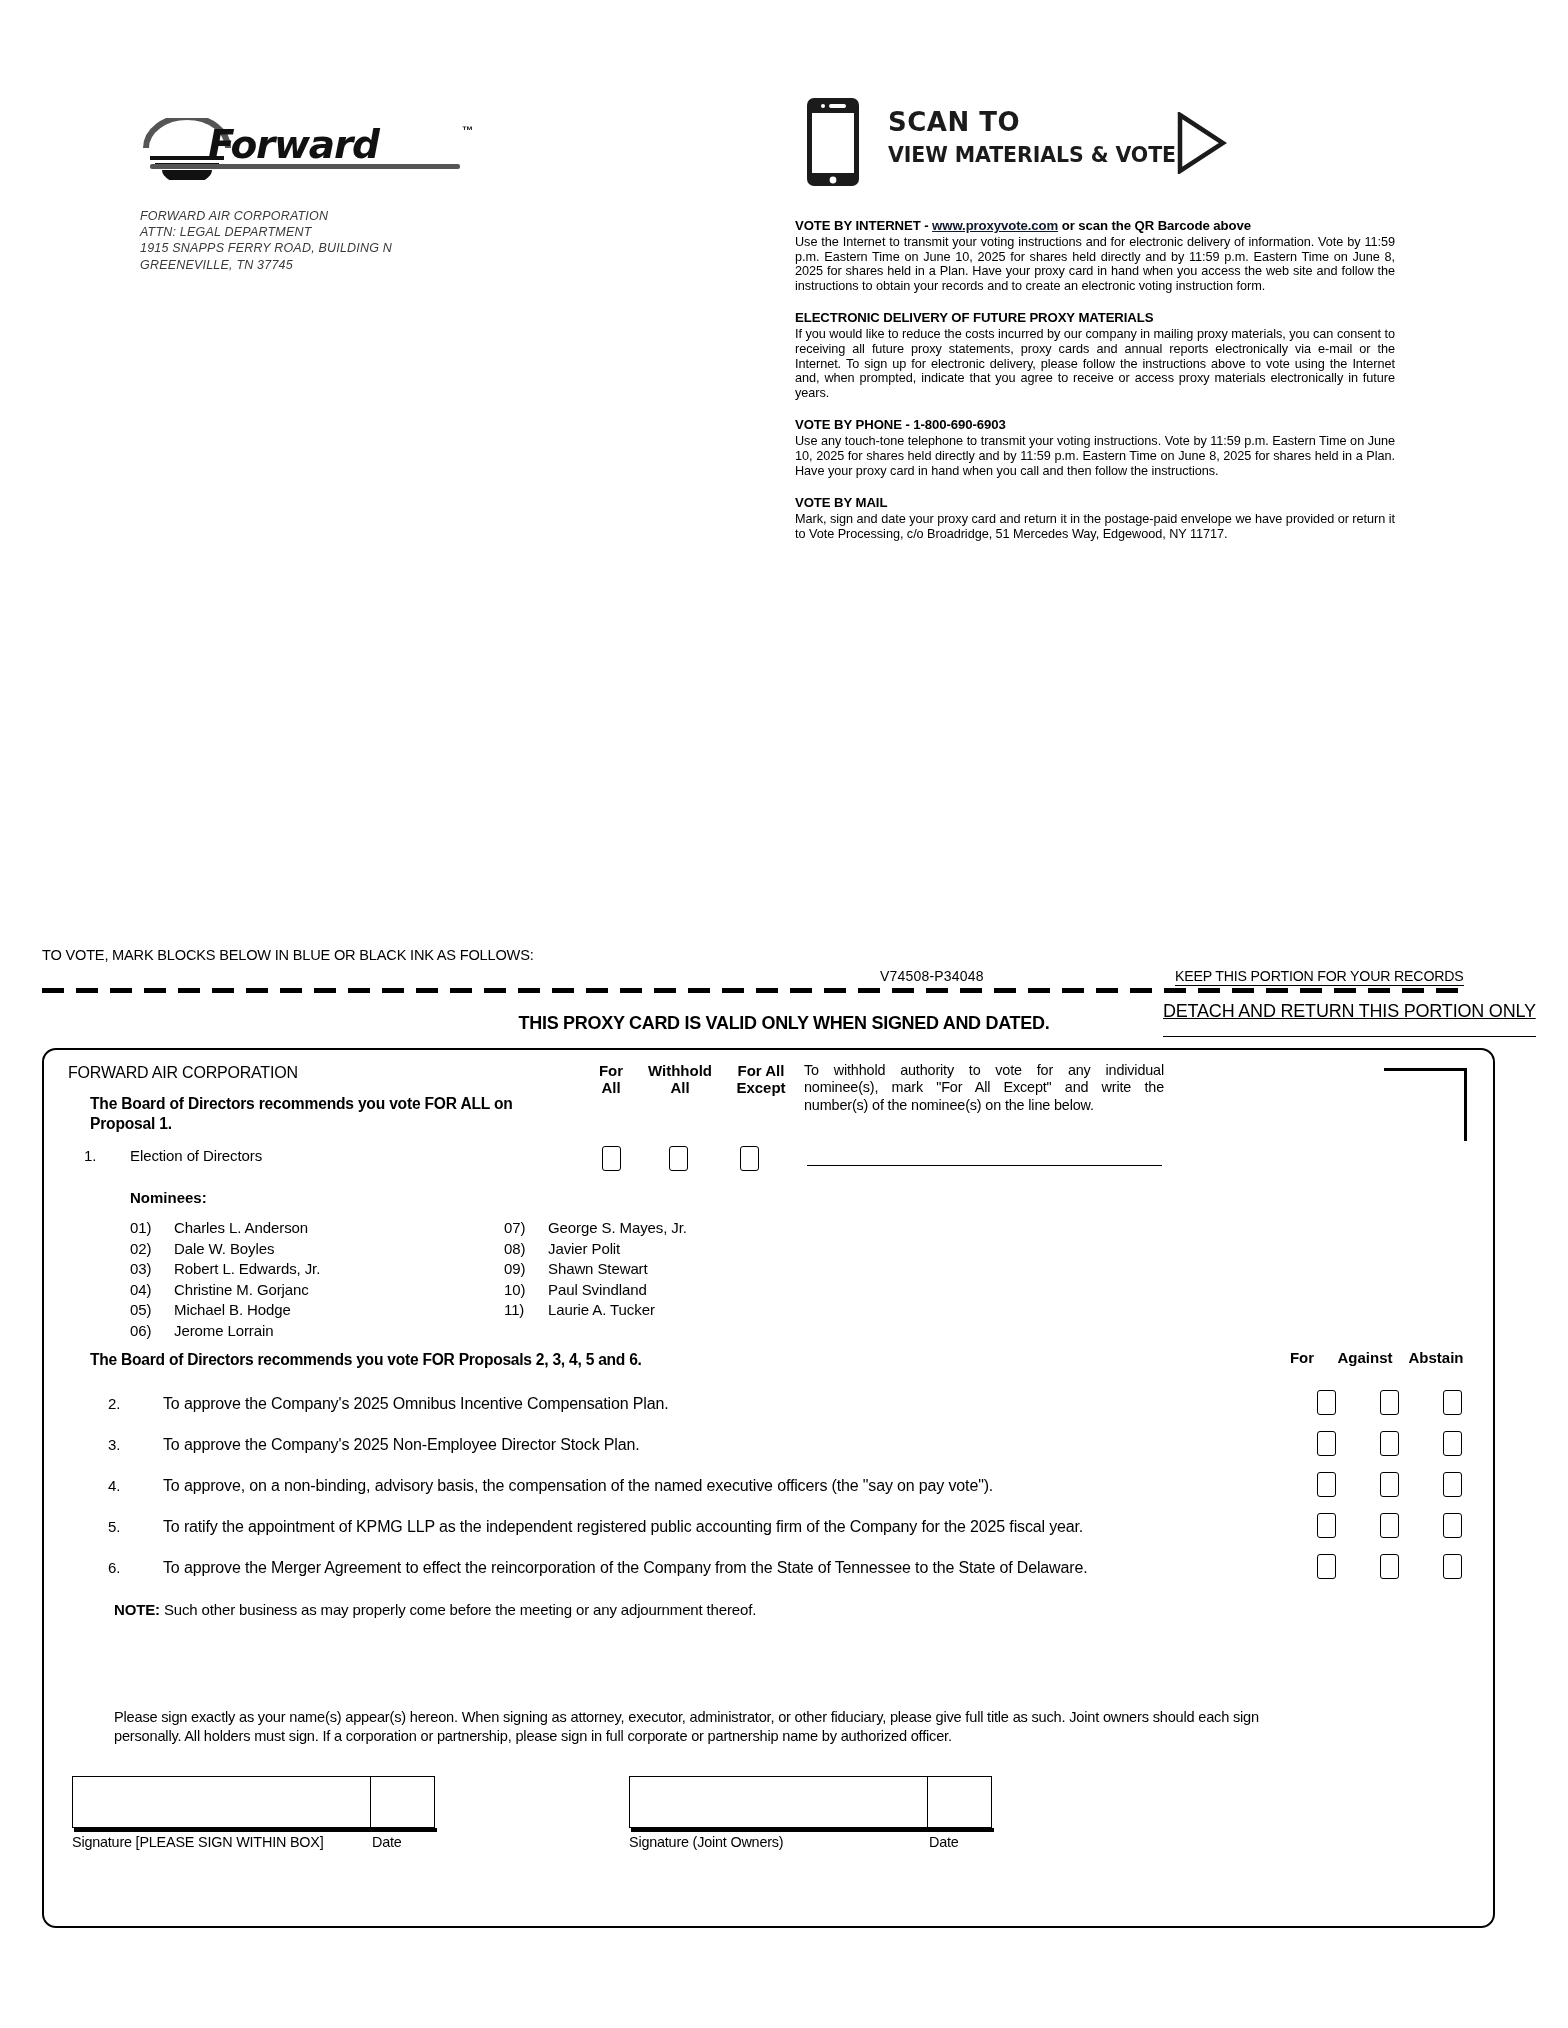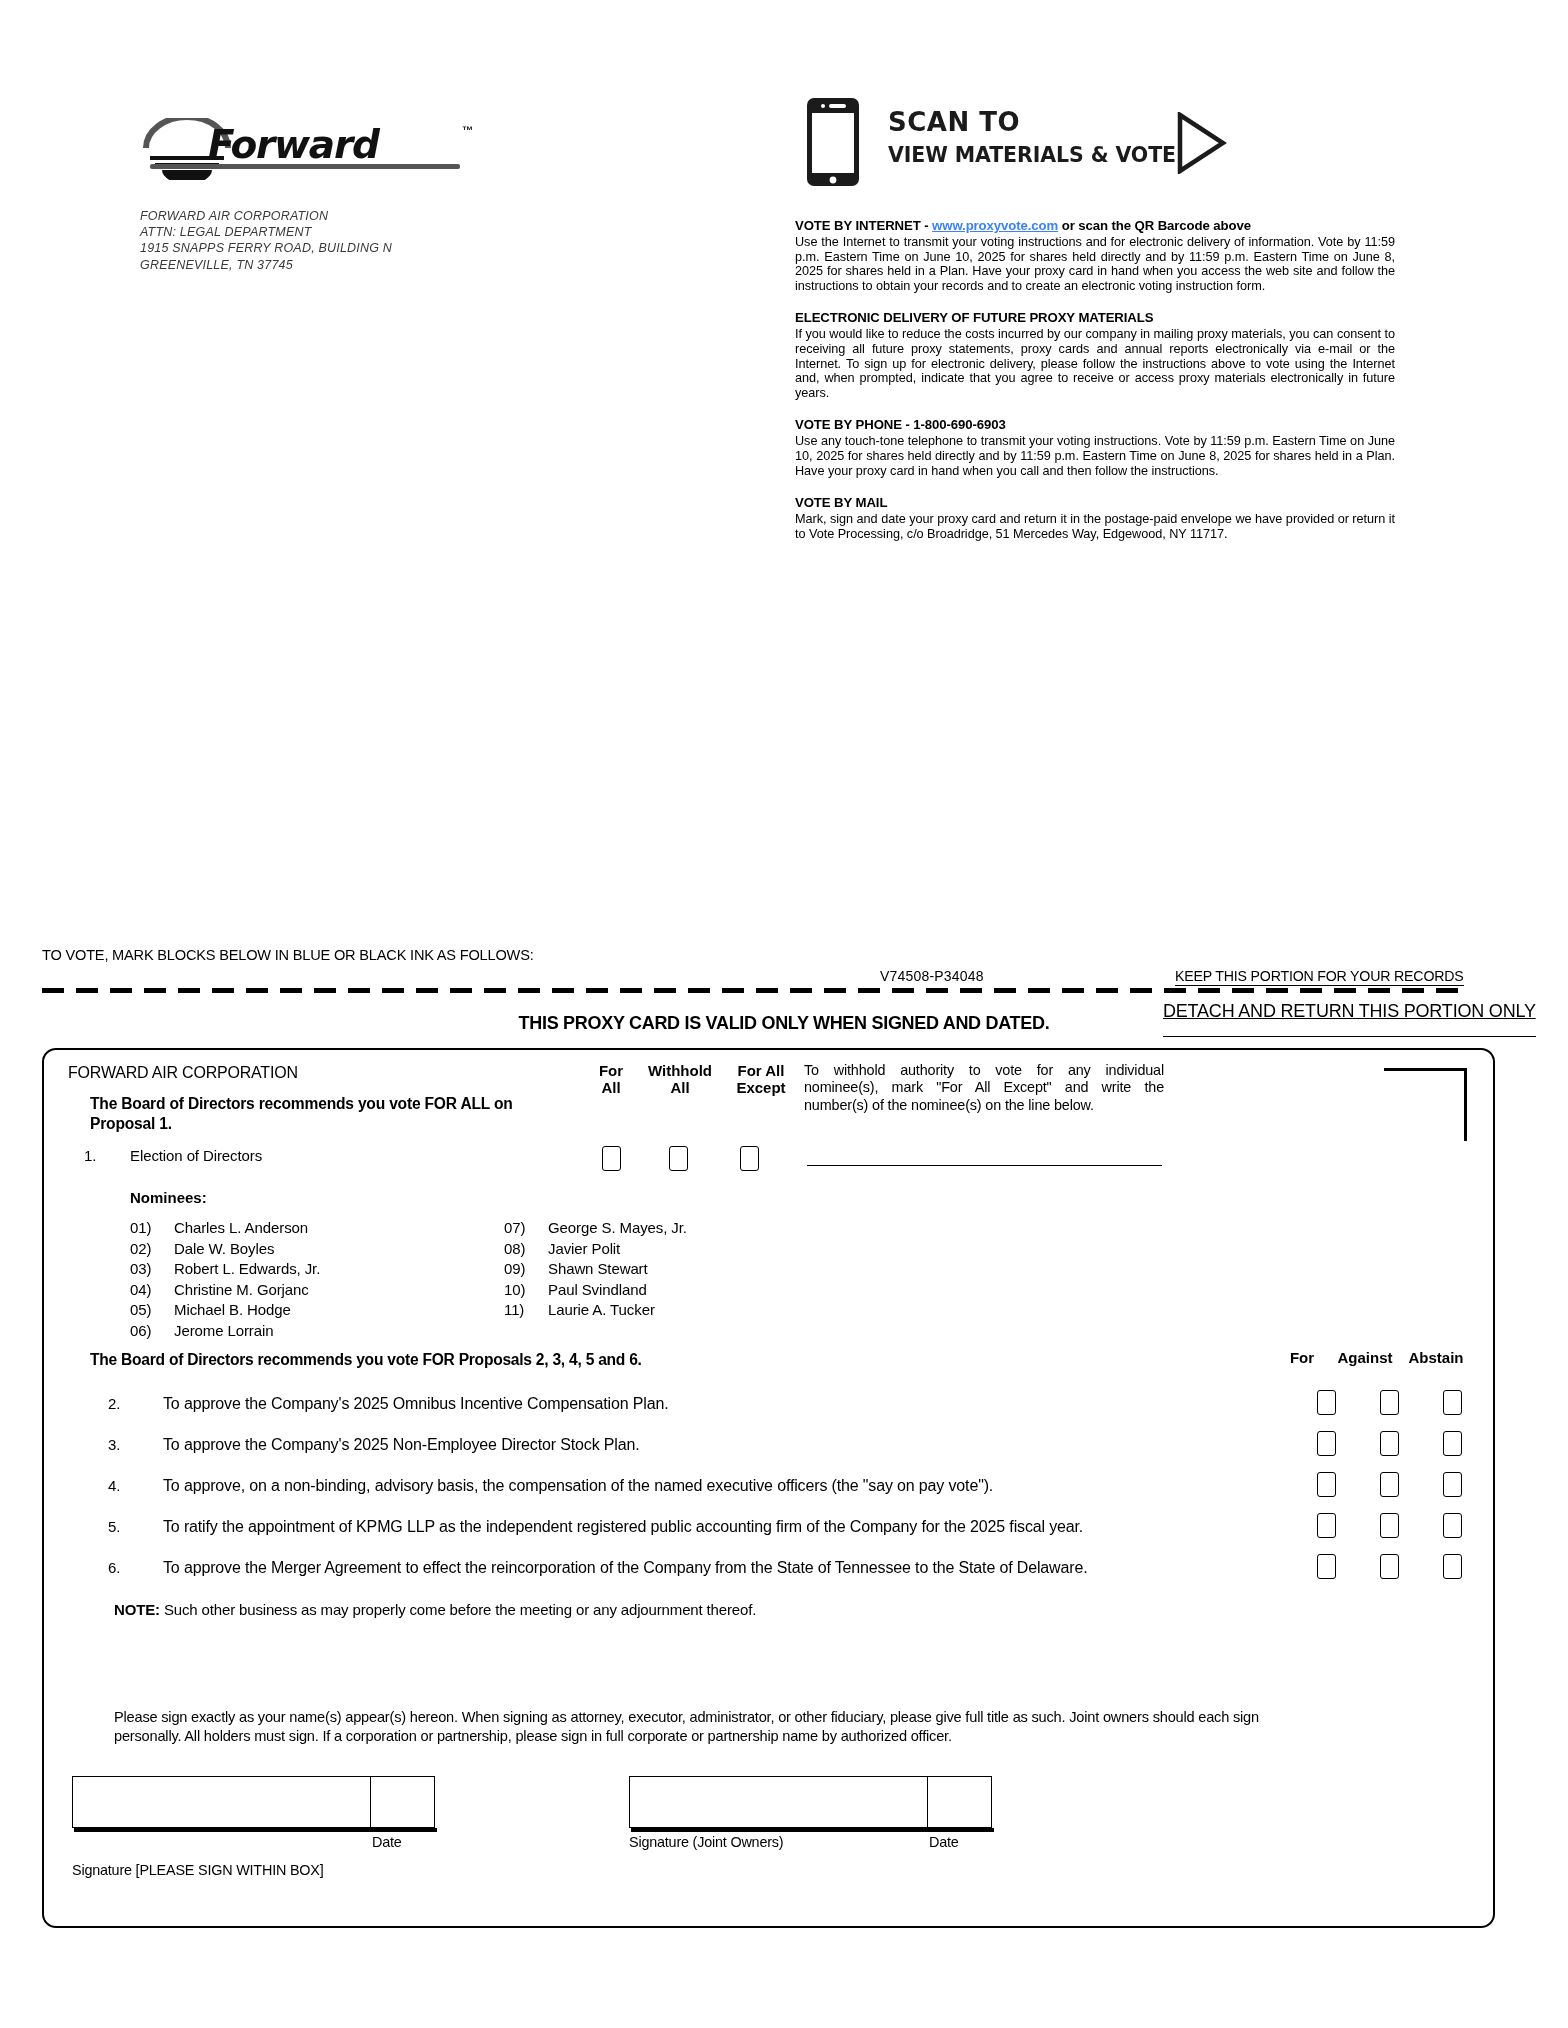--- a/index.html
+++ b/index.html
@@ -61,21 +61,21 @@
     line-height:24px;color:#1b1b1b;margin-top:1px;
   }
   .tri-ico{position:absolute;left:375px;top:16px;width:52px;height:62px;}
 
   
   .vote-col{position:absolute;left:795px;top:218px;width:600px;}
   .v-head{
     font-size:13.2px;font-weight:bold;line-height:16px;
     margin-bottom:1px;letter-spacing:-0.1px;
   }
-  .v-head a{color:#3b82f6;text-decoration:underline;}
+  .v-head a{color:#0f172a;text-decoration:underline;}
   .v-body{
     font-size:12.7px;line-height:14.6px;text-align:justify;
     letter-spacing:-0.05px;
   }
   .v-gap{height:17px;}
 
   
   .tovote{
     position:absolute;left:42px;top:947px;
     font-size:14.6px;letter-spacing:-0.2px;text-align:right;
@@ -187,21 +187,21 @@
   .sigbox .divider{position:absolute;top:0;bottom:0;width:0;border-left:1.7px solid #000;}
   .sig1{left:28px;top:726px;width:363px;}
   .sig1 .divider{left:297px;}
   .sig2{left:585px;top:726px;width:363px;}
   .sig2 .divider{left:297px;}
   .shadow{position:absolute;height:4px;background:#000;}
   .sh1{left:30px;top:778px;width:363px;}
   .sh2{left:587px;top:778px;width:363px;}
 
   .siglab{position:absolute;font-size:14.4px;letter-spacing:-0.2px;}
-  .sl1{left:28px;top:784px;margin-top:28px;}
+  .sl1{left:28px;top:784px;}
   .sl1b{left:328px;top:784px;}
   .sl2{left:585px;top:784px;}
   .sl2b{left:885px;top:784px;}
 </style>
 </head>
 <body>
 
 <div class="page">
 
   <div class="logo-block">

